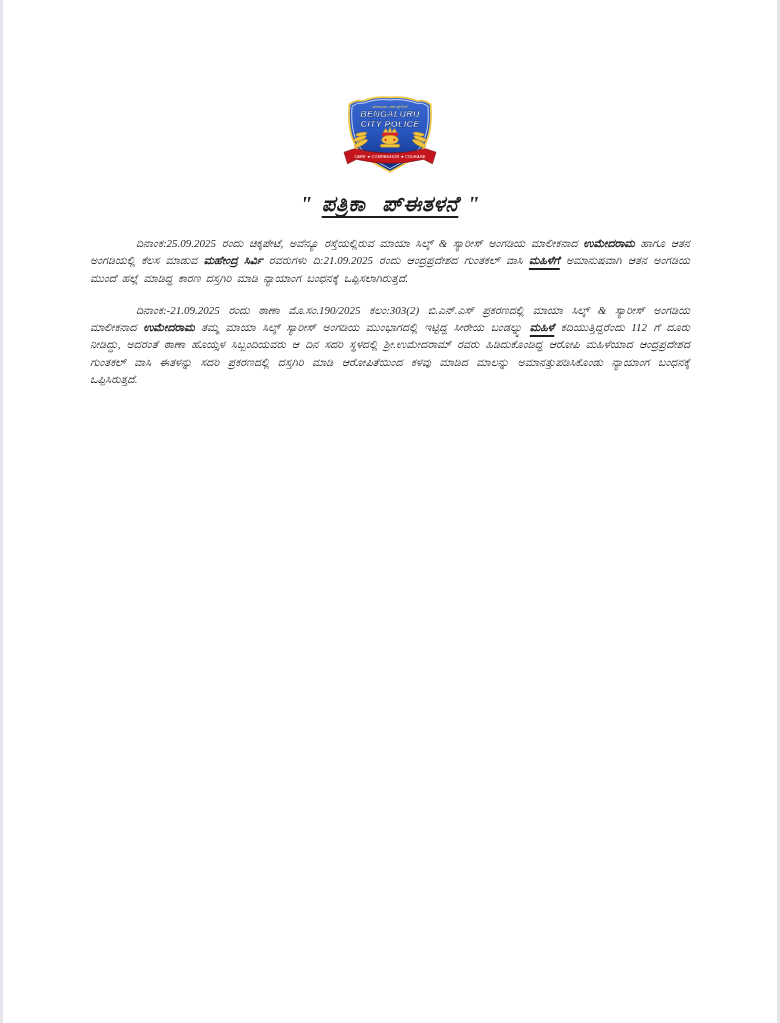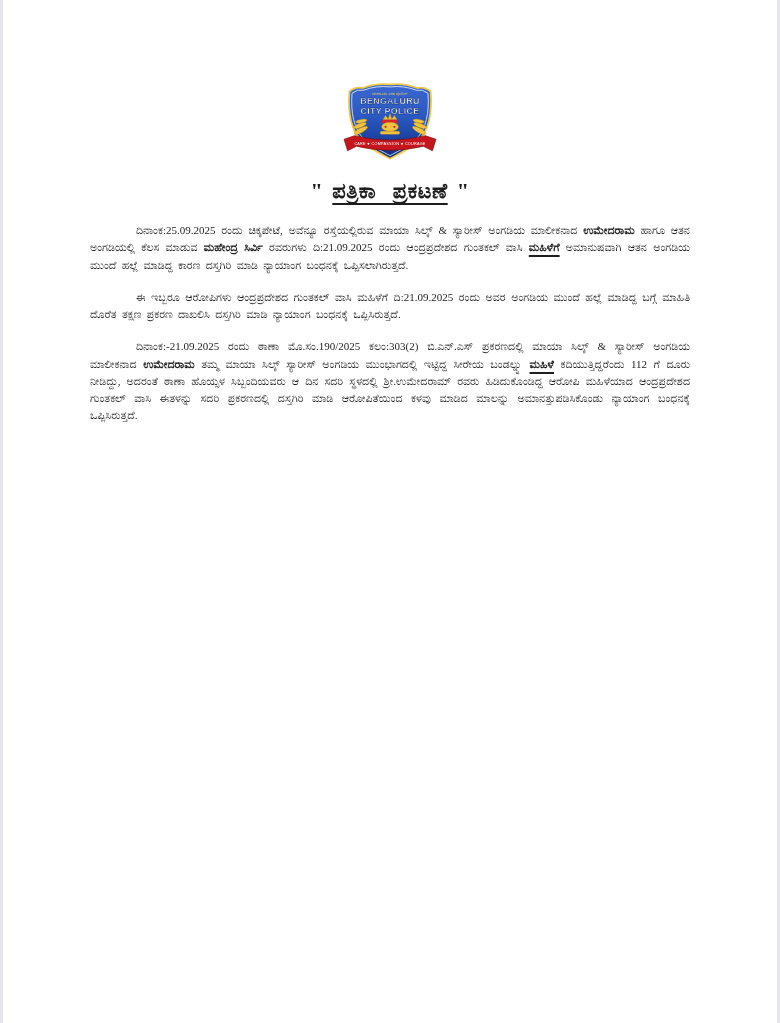--- a/index.html
+++ b/index.html
@@ -8,21 +8,21 @@
     width:780px;height:1023px;
     margin:0 auto;
     background:#ffffff;
     border-left:3px solid #e3e5ea;
     border-right:3px solid #e3e5ea;
     box-sizing:border-box;
     overflow:hidden;
     font-family:"Liberation Serif","DejaVu Serif",serif;
     color:#1e1e1e;
   }
-  .content{width:600px;margin:0 auto;padding-top:80px;}
+  .content{width:600px;margin:13px auto;padding-top:80px;font-style:italic;}
   
   .logo-wrap{text-align:center;margin-bottom:10px;}
   .logo-wrap svg{display:inline-block;}
   
   .heading{
     text-align:center;
     font-size:21px;font-weight:bold;
     margin:6px 0 18px 0;
     letter-spacing:.5px;
   }
@@ -126,23 +126,22 @@
         </g>
 
         <g>
           <path d="M8,67 L20,63 Q60,73 100,63 L112,67 L108,80 L98,75 Q60,84 22,75 L12,80 Z" fill="#c4161c" stroke="#7d0d12" stroke-width="0.8"></path>
           <text x="60" y="73.8" text-anchor="middle" font-size="4.3" fill="#ffffff" letter-spacing="0.25" font-family="Liberation Sans, sans-serif">CARE ✦ COMPASSION ✦ COURAGE</text>
         </g>
       </svg>
     </div>
 
     <div class="heading">
-      <span class="qt">"</span><span class="txt">ಪತ್ರಿಕಾ ಪ್ರಕಟಣೆ</span><span class="qt">"</span>
+      <span class="qt">"</span><span class="txt">ಪತ್ರಿಕಾ ಪ್ಈತಳನೆ</span><span class="qt">"</span>
     </div>
 
 
 
     <p class="body-para"><span>ದಿನಾಂಕ:25.09.2025 ರಂದು ಚಿಕ್ಕಪೇಟೆ, ಅವೆನ್ಯೂ ರಸ್ತೆಯಲ್ಲಿರುವ ಮಾಯಾ ಸಿಲ್ಕ್ &amp; ಸ್ಯಾರೀಸ್ ಅಂಗಡಿಯ ಮಾಲೀಕನಾದ </span><span class="b">ಉಮೇದರಾಮ</span><span>  ಹಾಗೂ ಆತನ ಅಂಗಡಿಯಲ್ಲಿ ಕೆಲಸ ಮಾಡುವ </span><span class="b">ಮಹೇಂದ್ರ ಸಿರ್ವಿ</span><span> ರವರುಗಳು ದಿ:21.09.2025 ರಂದು ಆಂದ್ರಪ್ರದೇಶದ ಗುಂತಕಲ್ ವಾಸಿ </span><span class="b u">ಮಹಿಳೆಗೆ</span><span> ಅಮಾನುಷವಾಗಿ ಆತನ ಅಂಗಡಿಯ ಮುಂದೆ ಹಲ್ಲೆ ಮಾಡಿದ್ದ ಕಾರಣ ದಸ್ತಗಿರಿ ಮಾಡಿ ನ್ಯಾಯಾಂಗ ಬಂಧನಕ್ಕೆ ಒಪ್ಪಿಸಲಾಗಿರುತ್ತದೆ.</span></p>
-    <p class="body-para"><span>ಈ ಇಬ್ಬರೂ ಆರೋಪಿಗಳು ಆಂದ್ರಪ್ರದೇಶದ ಗುಂತಕಲ್ ವಾಸಿ ಮಹಿಳೆಗೆ ದಿ:21.09.2025 ರಂದು ಅವರ ಅಂಗಡಿಯ ಮುಂದೆ ಹಲ್ಲೆ ಮಾಡಿದ್ದ ಬಗ್ಗೆ ಮಾಹಿತಿ ದೊರೆತ ತಕ್ಷಣ ಪ್ರಕರಣ ದಾಖಲಿಸಿ ದಸ್ತಗಿರಿ ಮಾಡಿ ನ್ಯಾಯಾಂಗ ಬಂಧನಕ್ಕೆ ಒಪ್ಪಿಸಿರುತ್ತದೆ.</span></p>
     <p class="body-para"><span>ದಿನಾಂಕ:-21.09.2025 ರಂದು ಠಾಣಾ ಮೊ.ಸಂ.190/2025 ಕಲಂ:303(2) ಬಿ.ಎನ್.ಎಸ್ ಪ್ರಕರಣದಲ್ಲಿ  ಮಾಯಾ ಸಿಲ್ಕ್ &amp; ಸ್ಯಾರೀಸ್ ಅಂಗಡಿಯ ಮಾಲೀಕನಾದ </span><span class="b">ಉಮೇದರಾಮ</span><span> ತಮ್ಮ ಮಾಯಾ ಸಿಲ್ಕ್ ಸ್ಯಾರೀಸ್ ಅಂಗಡಿಯ ಮುಂಭಾಗದಲ್ಲಿ ಇಟ್ಟಿದ್ದ ಸೀರೇಯ ಬಂಡಲ್ನ್ನು </span><span class="b u">ಮಹಿಳೆ</span><span> ಕದಿಯುತ್ತಿದ್ದರೆಂದು 112 ಗೆ ದೂರು ನೀಡಿದ್ದು, ಅದರಂತೆ ಠಾಣಾ ಹೊಯ್ಸಳ ಸಿಬ್ಬಂದಿಯವರು ಆ ದಿನ ಸದರಿ ಸ್ಥಳದಲ್ಲಿ ಶ್ರೀ.ಉಮೇದರಾಮ್ ರವರು ಹಿಡಿದುಕೊಂಡಿದ್ದ ಆರೋಪಿ ಮಹಿಳೆಯಾದ ಆಂದ್ರಪ್ರದೇಶದ ಗುಂತಕಲ್ ವಾಸಿ ಈತಳನ್ನು ಸದರಿ ಪ್ರಕರಣದಲ್ಲಿ ದಸ್ತಗಿರಿ ಮಾಡಿ ಆರೋಪಿತೆಯಿಂದ ಕಳವು ಮಾಡಿದ ಮಾಲನ್ನು ಅಮಾನತ್ತುಪಡಿಸಿಕೊಂಡು ನ್ಯಾಯಾಂಗ ಬಂಧನಕ್ಕೆ ಒಪ್ಪಿಸಿರುತ್ತದೆ.</span></p>
 
   </div>
 </div>
 
 </body></html>

